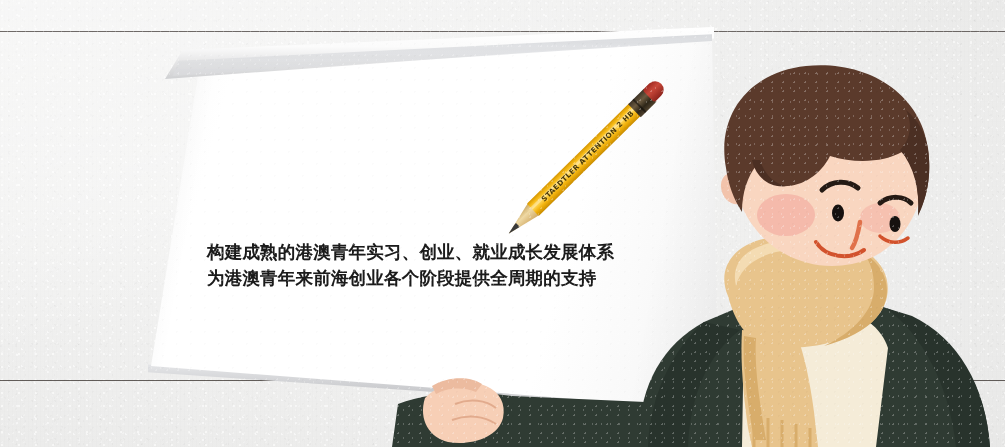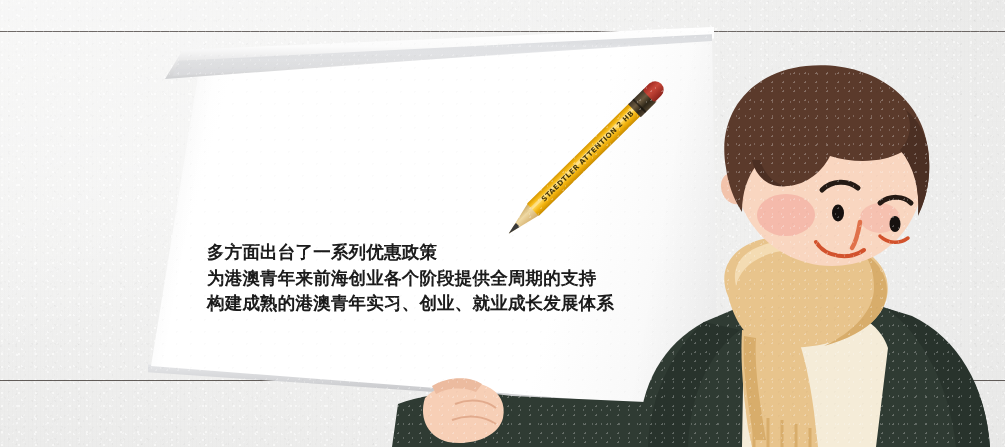--- a/index.html
+++ b/index.html
@@ -286,23 +286,22 @@
 
   <div class="sheet-wrap">
     <div class="sheet-bottom"></div>
     <div class="sheet"></div>
     <div class="sheet-shade"></div>
     <div class="sheet-curl"></div>
     <div class="sheet-curl2"></div>
   </div>
 
   <div class="sheet-text">
-    <span class="ln">多方面出台了一系列优惠政策</span>
+    <span class="ln">构建成熟的港澳青年实习、创业、就业成长发展体系</span>
     <span class="ln">为港澳青年来前海创业各个阶段提供全周期的支持</span>
-    <span class="ln">构建成熟的港澳青年实习、创业、就业成长发展体系</span>
   </div>
 
   <div class="pencil">
     <div class="pencil-tip"></div>
     <div class="pencil-lead"></div>
     <div class="pencil-body"></div>
     <div class="pencil-print">STAEDTLER ATTENTION  2 HB</div>
     <div class="pencil-ferrule"></div>
     <div class="pencil-eraser"></div>
   </div>

